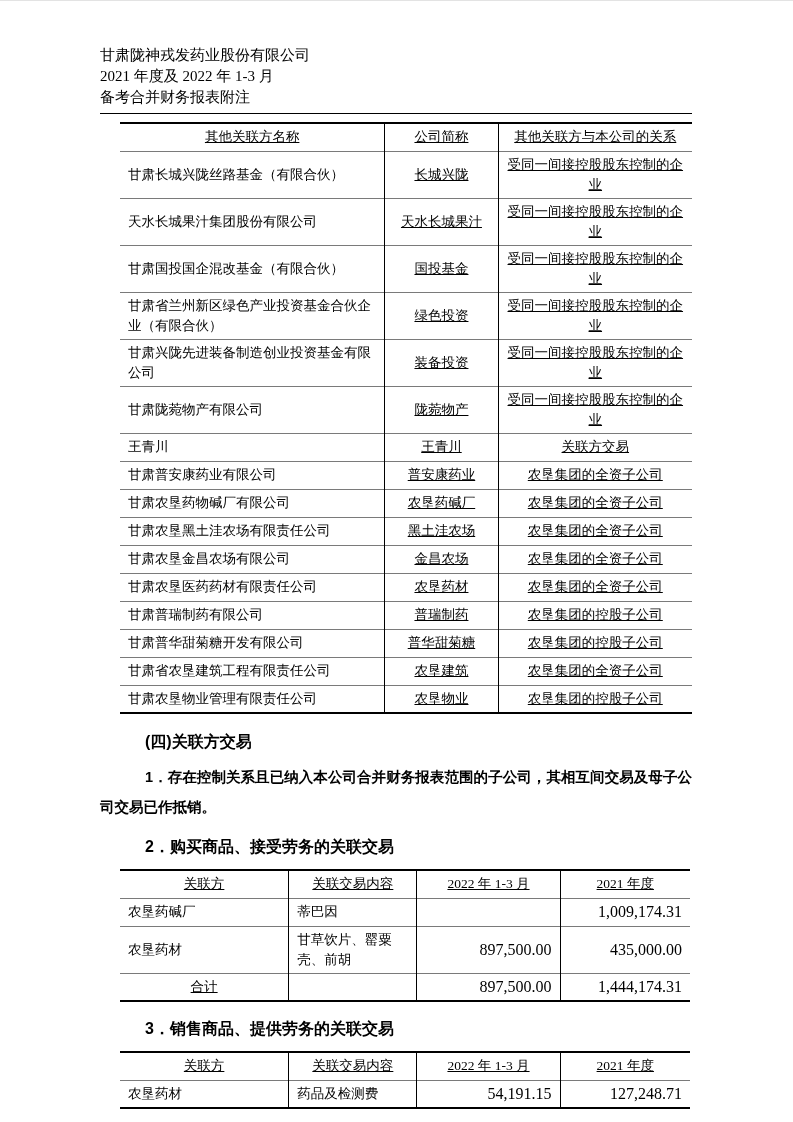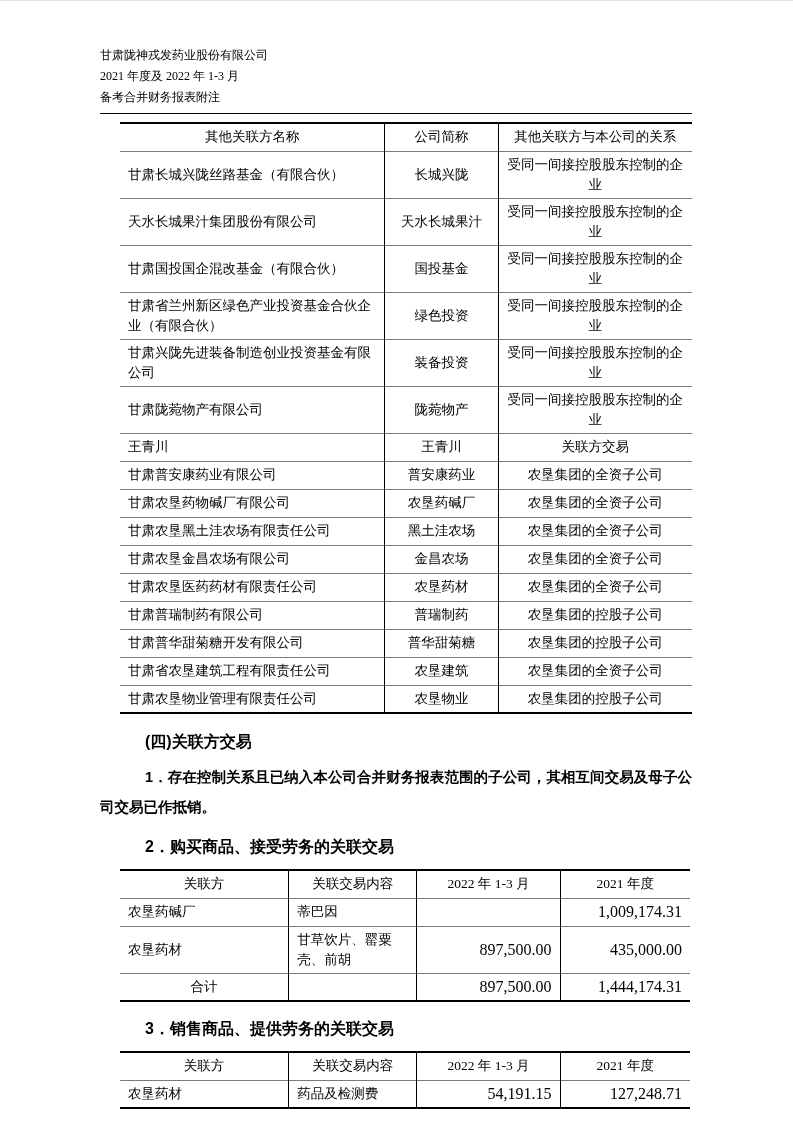--- a/index.html
+++ b/index.html
@@ -8,38 +8,38 @@
     width: 793px; height: 1122px;
     font-family: "Liberation Serif", "DejaVu Serif", serif;
     color: #000;
     overflow: hidden;
     border-top: 1px solid #e3e3e3;
   }
   .page { width: 793px; height: 1122px; background: #fff; }
   .content { padding: 44px 101px 0 100px; }
 
   
-  .doc-header { font-size: 12px; line-height: 21px; }
+  .doc-header { font-size: 15px; line-height: 21px; }
   .header-rule { border: none; border-top: 1.5px solid #000; margin-top: 5px; }
 
   
   table { border-collapse: collapse; table-layout: fixed; }
   .fin-table {
     margin-left: 20px; width: 572px;
     border-top: 2.5px solid #000; border-bottom: 2.5px solid #000;
     font-size: 13.5px;
   }
   .fin-table td, .fin-table th {
     font-weight: normal; padding: 3px 8px; line-height: 20px;
     height: 28px; vertical-align: middle;
   }
   .fin-table tr + tr td, .fin-table tr + tr th,
   .fin-table tbody tr:first-child td { border-top: 1px solid #7a7a7a; }
   .fin-table .vline { border-left: 1px solid #000; }
-  .c { text-align: center; }
+  .c { text-align: center; text-decoration: underline; }
   .l { text-align: left; }
   .r { text-align: right; }
   .num { font-family: Liberation Serif, serif; font-size: 16px; }
 
   
   .t1 .col-a { width: 46.3%; }
   .t1 .col-b { width: 19.8%; }
   .t1 .col-c { width: 33.9%; }
 
   

